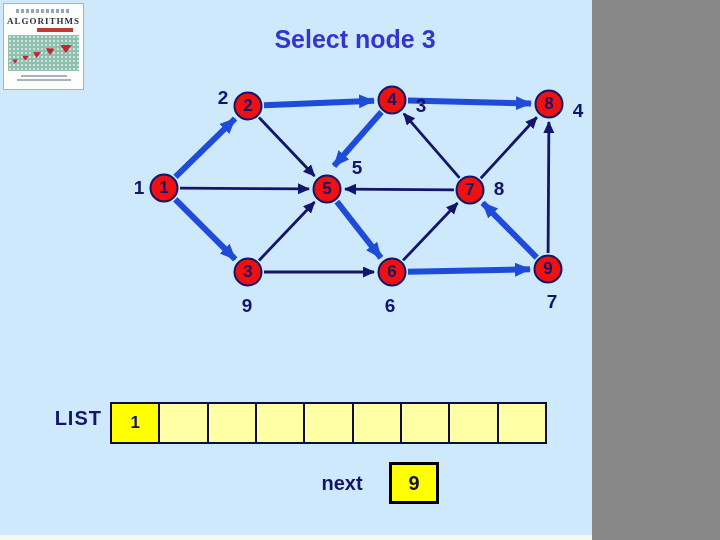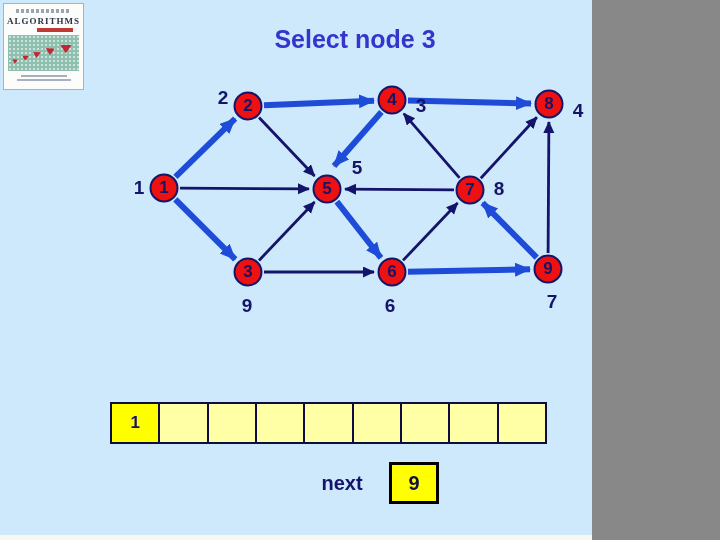--- a/index.html
+++ b/index.html
@@ -134,20 +134,21 @@
       <div class="ext-label" style="left: 390px; top: 306px;">6</div>
       <div class="gnode" style="left: 470px; top: 190px;">7</div>
       <div class="ext-label" style="left: 499px; top: 189px;">8</div>
       <div class="gnode" style="left: 549px; top: 104px;">8</div>
       <div class="ext-label" style="left: 578px; top: 111px;">4</div>
       <div class="gnode" style="left: 548px; top: 269px;">9</div>
       <div class="ext-label" style="left: 552px; top: 302px;">7</div>
     </div>
 
 
+  <div class="list-label">LIST</div>
   <div class="list-cells" id="list-cells">
       <div class="list-cell filled">1</div>
       <div class="list-cell"></div>
       <div class="list-cell"></div>
       <div class="list-cell"></div>
       <div class="list-cell"></div>
       <div class="list-cell"></div>
       <div class="list-cell"></div>
       <div class="list-cell"></div>
       <div class="list-cell"></div>

